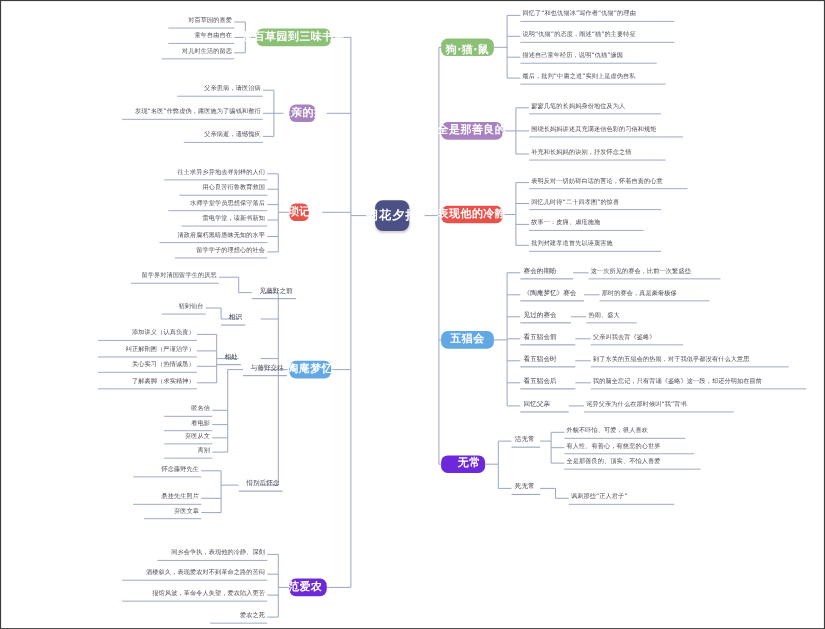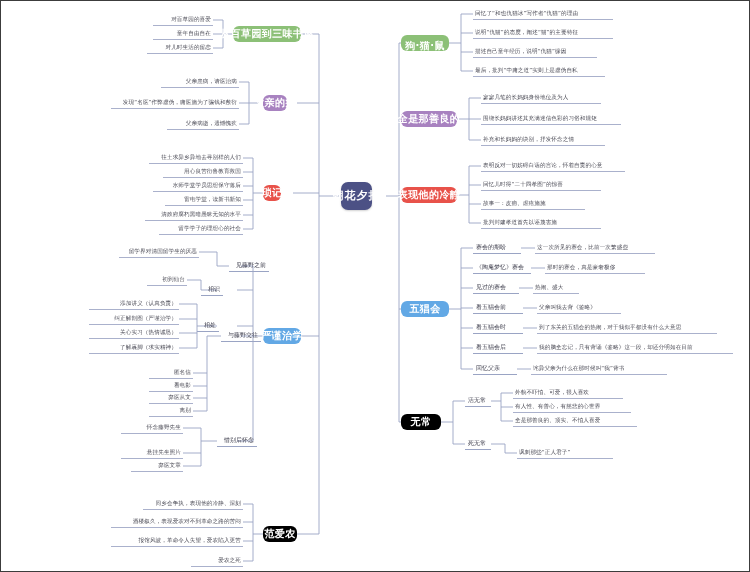--- a/index.html
+++ b/index.html
@@ -45,21 +45,21 @@
     color:#ffffff;
     font-size:10px;
     letter-spacing:.4px;
     font-weight:bold;
     padding:0 4px;
   }
   .c-green{background:#8cc077;}
   .c-purple{background:#a882c0;}
   .c-red{background:#e8524a;}
   .c-blue{background:#62a8e5;}
-  .c-orange{background:#000000;}
+  .c-orange{background:#6d28d9;justify-content:flex-end;}
   
   .sub{
     color:#3b3b4a;
     font-size:6px;
     border-bottom:1px solid #9aa4c4;
     padding:0 3px 1px 3px;
     background:transparent;
     justify-content:center;
   }
   .sub.l{justify-content:flex-end;}
@@ -268,21 +268,21 @@
     <span>雷电学堂，读新书新知</span>
   </div>
   <div class="node leaf l" style="left:144px;top:208px;width:98px;height:12px;">
     <span>清政府腐朽黑暗愚昧无知的水平</span>
   </div>
   <div class="node leaf l" style="left:158px;top:222px;width:84px;height:12px;">
     <span>留学学子的理想心的社会</span>
   </div>
 
   <div class="node chap c-blue" style="left:262px;top:327px;width:38px;height:16px;">
-    <span>严谨治学</span>
+    <span>陶庵梦忆</span>
   </div>
 
   <div class="node sub l" style="left:228px;top:259px;width:40px;height:12px;">
     <span>见藤野之前</span>
   </div>
   <div class="node leaf l" style="left:118px;top:245px;width:80px;height:12px;">
     <span>留学界对清国留学生的厌恶</span>
   </div>
 
   <div class="node sub l" style="left:200px;top:283px;width:22px;height:12px;">

